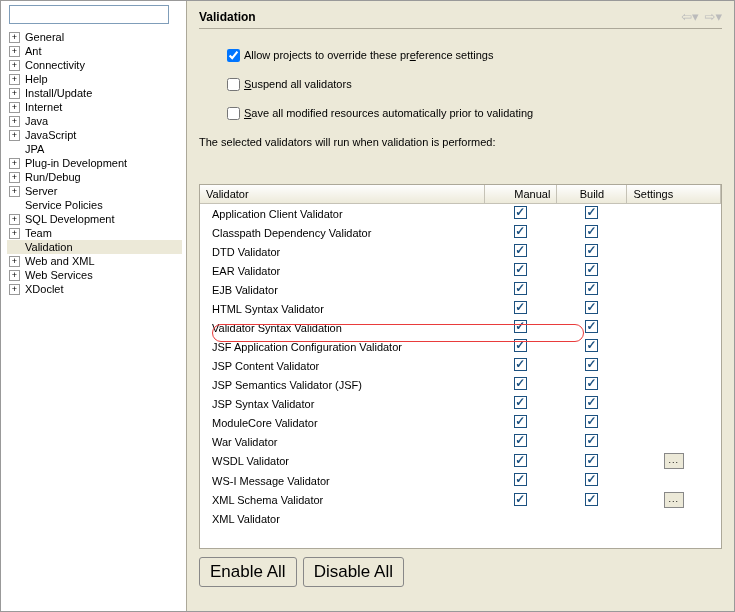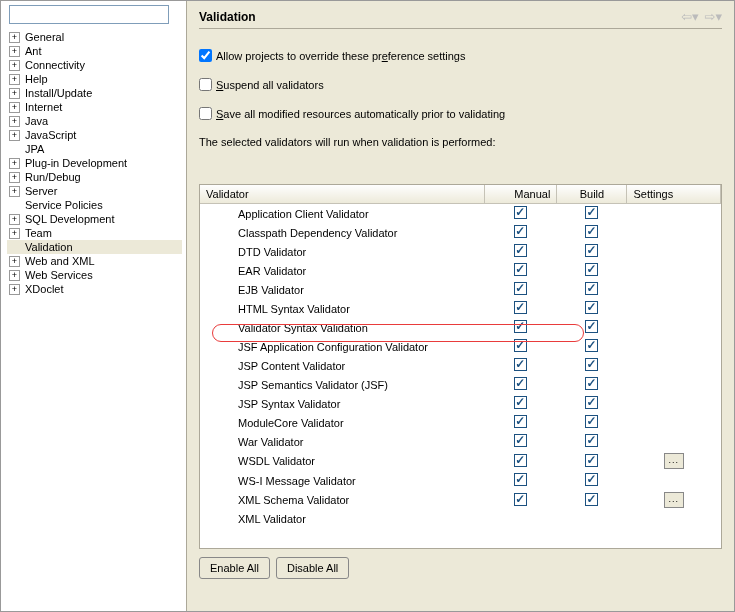--- a/index.html
+++ b/index.html
@@ -65,22 +65,23 @@
 .page-title { font-weight: bold; font-size: 12px; }
 .nav-arrows { display: flex; gap: 6px; }
 .arrow { color: #bbb; font-size: 13px; }
 .title-underline {
   height: 1px;
   background: #aca899;
   margin-bottom: 20px;
 }
 .checkbox-row {
   display: flex;
-  align-items: center;
+  align-items: flex-start;
   margin-bottom: 16px;
+  margin-left: 28px;
 }
 .checkbox-row input[type=checkbox] {
   width: 13px;
   height: 13px;
   margin-right: 4px;
 }
 .checkbox-row label .ul { text-decoration: underline; }
 .desc-text { margin-bottom: 12px; }
 .table-wrap {
   border: 1px solid #aca899;
@@ -104,21 +105,21 @@
 .col-validator { width: 268px; }
 .col-manual { width: 68px; text-align: right;}
 .col-build { width: 66px; text-align: center;}
 .col-settings { width: 88px; }
 td {
   padding: 2px 6px;
   border-bottom: 0;
   height: 17px;
   vertical-align: middle;
 }
-td.c-name { padding-left: 38px; }
+td.c-name { padding-left: 12px; }
 td.c-chk { text-align: center; }
 .chk {
   display: inline-block;
   width: 13px;
   height: 13px;
   border: 1px solid #1c5180;
   background: #fff;
   position: relative;
 }
 .chk.on::after {
@@ -146,21 +147,21 @@
   border: 1px solid #e93b3b;
   border-radius: 10px;
   pointer-events: none;
 }
 .btn-row { margin-top: 8px; display: flex; gap: 6px; }
 .btn {
   background: #ece9d8;
   border: 1px solid #888;
   border-radius: 3px;
   padding: 4px 10px;
-  font-size: 11px;
+  font-size: 17px;
   font-family: inherit;
 }
 </style>
 </head>
 <body>
 
 <div class="left-panel">
   <input type="text" class="search-box" style="">
   <div class="tree" id="tree">
       <div class="tree-item">

